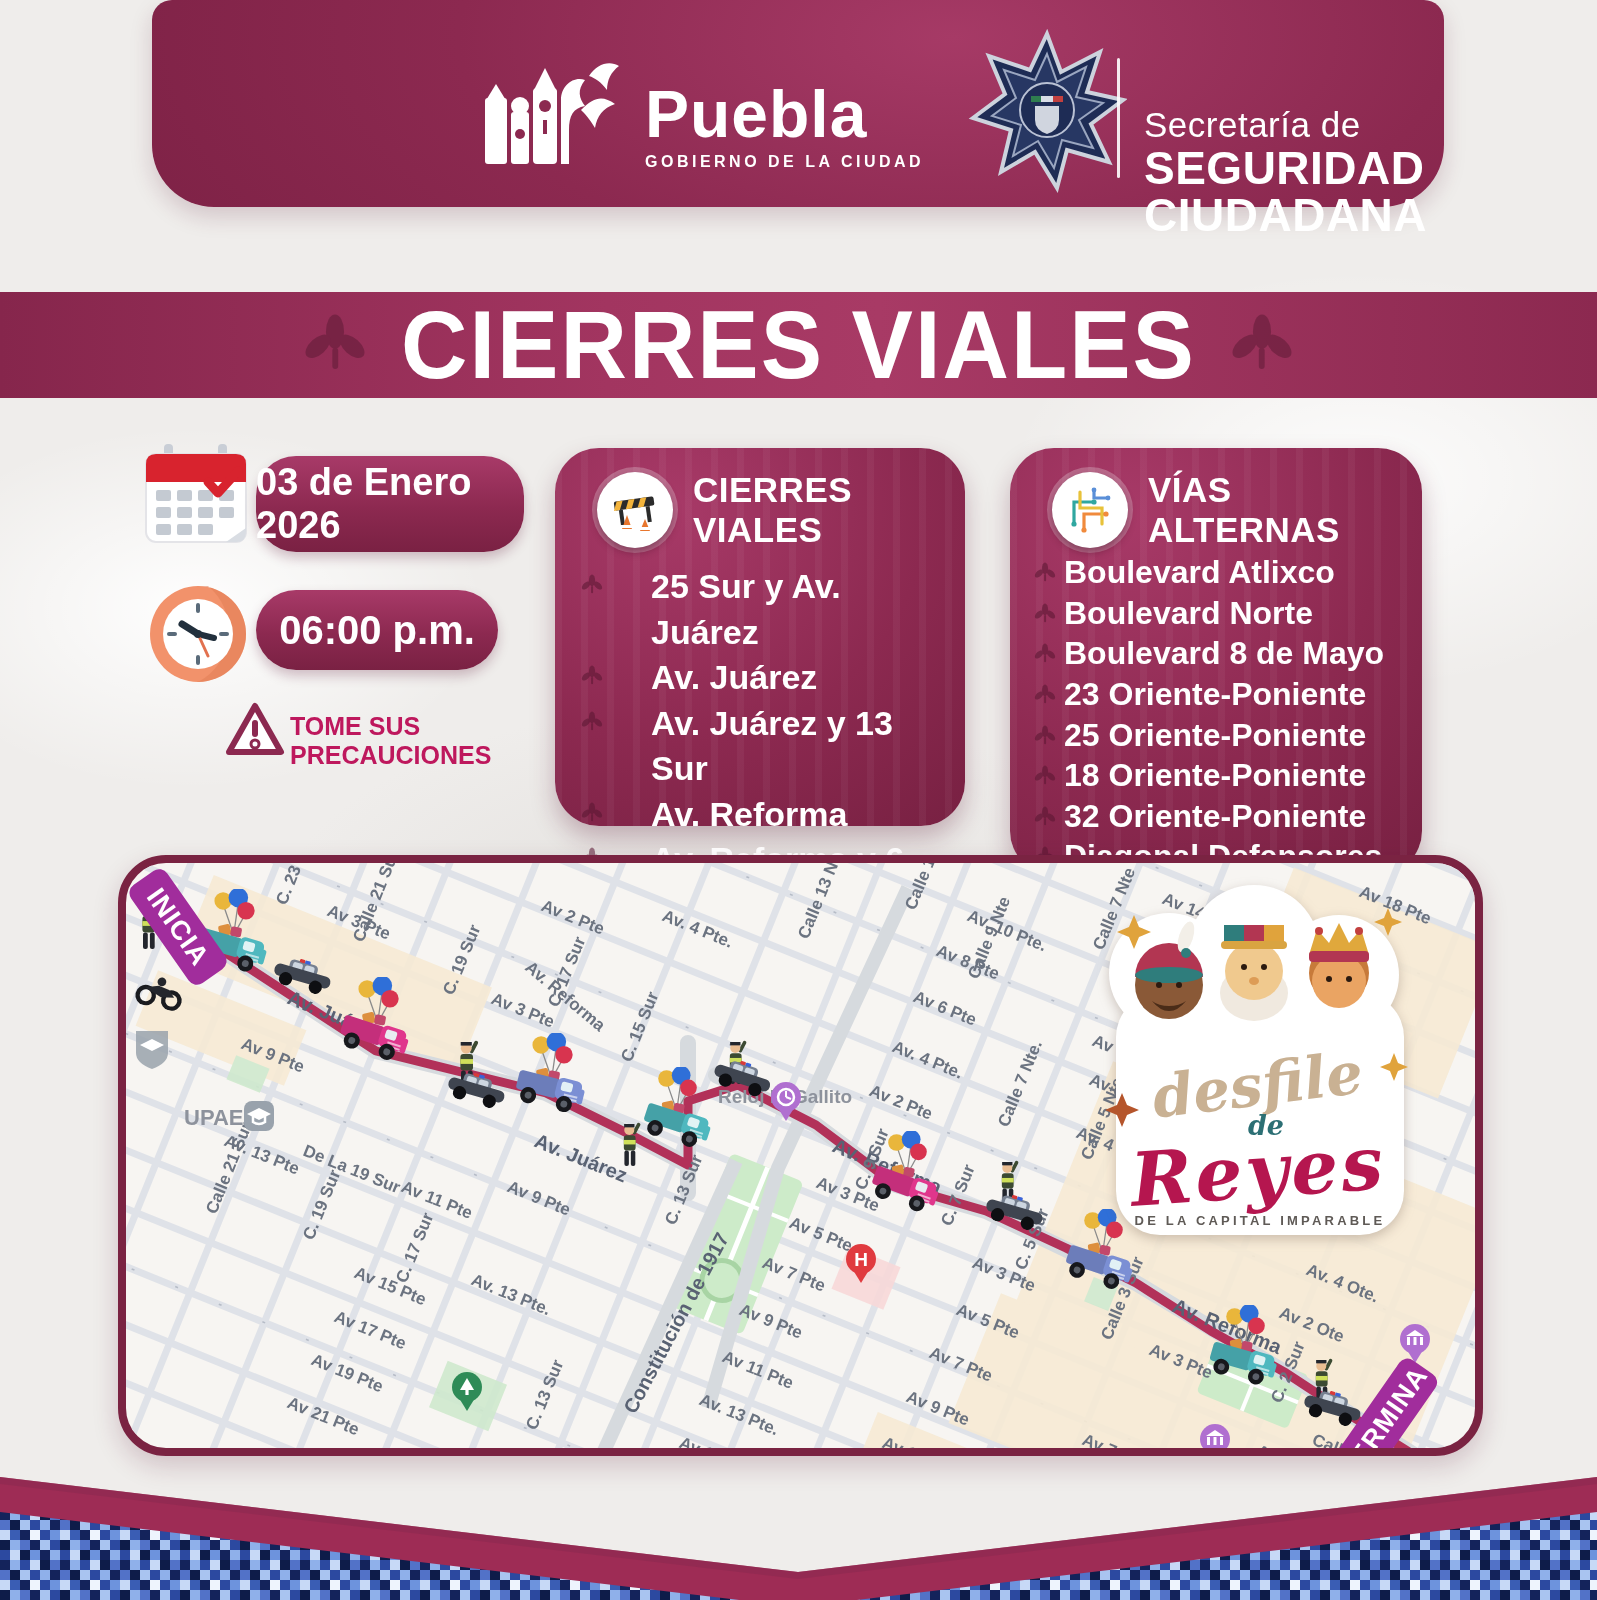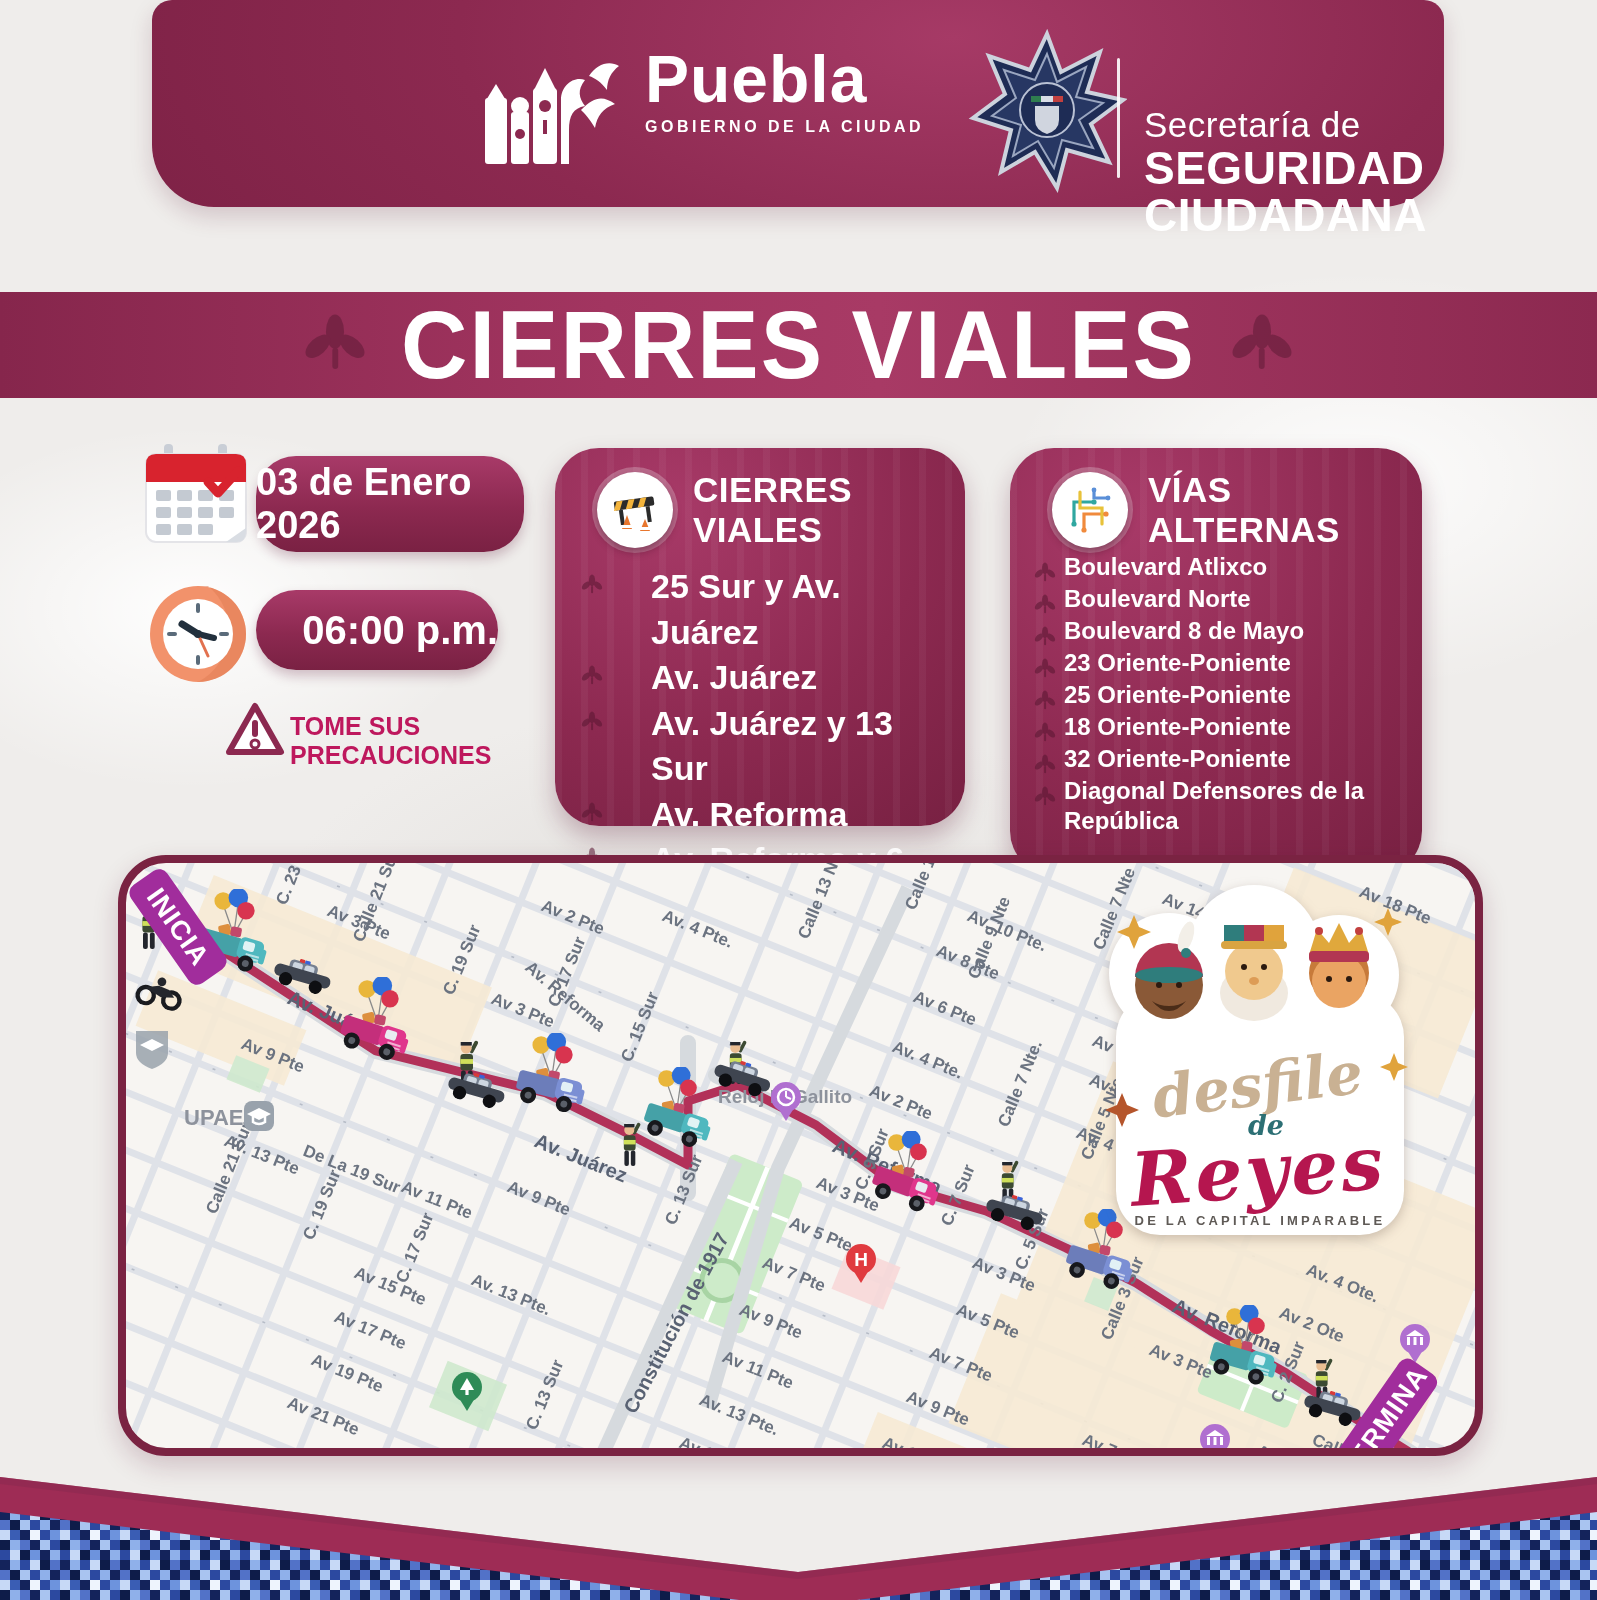--- a/index.html
+++ b/index.html
@@ -15,21 +15,21 @@
   }
   .abs{position:absolute;}
 
   
   .banner{
     left:152px;top:0;width:1292px;height:207px;
     background:radial-gradient(900px 420px at 62% 18%, #a63a66 0%, #8c2950 55%, #7e2246 100%);
     border-radius:20px 20px 62px 62px;
     box-shadow:0 10px 22px rgba(90,20,50,.18);
   }
-  .brand{left:325px;top:46px;display:flex;align-items:flex-start;gap:18px;}
+  .brand{left:325px;top:46px;display:flex;align-items:flex-end;gap:18px;}
   .brand-name{color:#fff;font-size:66px;font-weight:800;letter-spacing:1px;line-height:1;}
   .brand-tagline{color:#fff;font-size:16px;font-weight:700;letter-spacing:3.5px;margin-top:6px;}
   .badge-wrap{left:815px;top:28px;}
   .hdr-divider{left:965px;top:58px;width:3px;height:120px;background:rgba(255,255,255,.9);border-radius:2px;}
   .secretariat{left:992px;top:68px;color:#fff;margin-top:37px;}
   .sec-line1{font-size:35px;font-weight:400;letter-spacing:.5px;}
   .sec-line2,.sec-line3{font-size:46px;font-weight:800;line-height:1.02;letter-spacing:.5px;}
 
   
   .title-band{
@@ -44,21 +44,21 @@
   .fleur-ornament{opacity:.55;}
 
   
   .pill{
     background:linear-gradient(180deg,#a83a68 0%, #8c2950 55%, #7a2143 100%);
     border-radius:40px;color:#fff;font-weight:800;
     display:flex;align-items:center;justify-content:center;
     box-shadow:0 6px 12px rgba(90,20,50,.25);
   }
   .pill-date{left:256px;top:456px;width:268px;height:96px;font-size:38px;}
-  .pill-time{left:256px;top:590px;width:242px;height:80px;font-size:40px;justify-content:flex-end;}
+  .pill-time{left:256px;top:590px;width:242px;height:80px;font-size:40px;}
   .cal-icon{left:142px;top:444px;}
   .clock-icon{left:146px;top:582px;}
   .warn-icon{left:224px;top:700px;}
   .warn-text{left:290px;top:712px;color:#be185d;font-size:25px;font-weight:700;line-height:1.14;}
 
   
   .card{
     background:
       repeating-linear-gradient(90deg, rgba(255,255,255,.045) 0 7px, rgba(0,0,0,0) 7px 26px),
       radial-gradient(130% 130% at 28% 16%, #a83a68 0%, #8c2950 48%, #6f1d3c 100%);
@@ -73,21 +73,21 @@
     width:76px;height:76px;border-radius:50%;background:#fff;flex:0 0 auto;
     box-shadow:0 4px 8px rgba(60,10,30,.45), 0 0 0 5px rgba(255,255,255,.25);
     display:flex;align-items:center;justify-content:center;
   }
   .card-title{font-size:35px;font-weight:800;letter-spacing:.5px;}
   .card-list{position:absolute;margin:0;padding:0;list-style:none;}
   .card-closures .card-list{left:26px;top:116px;width:370px;}
   .card-alternates .card-list{left:24px;top:104px;width:372px;}
   .card-list li{display:flex;align-items:flex-start;gap:8px;}
   .card-closures li{font-size:34px;font-weight:800;line-height:1.34;gap:48px;}
-  .card-alternates li{font-size:24px;font-weight:800;line-height:1.27;}
+  .card-alternates li{font-size:32px;font-weight:800;line-height:1.27;}
   .bullet{flex:0 0 22px;margin-top:10px;opacity:.55;}
 
   
   .map-panel{
     left:118px;top:855px;width:1365px;height:601px;
     background:#f7f5f2;border:8px solid #7a2342;border-radius:48px;
     overflow:hidden;box-sizing:border-box;
     box-shadow:0 10px 26px rgba(90,20,50,.2);
   }
   .street-label{font-family:"Liberation Sans",sans-serif;font-size:17px;font-weight:700;fill:#6b7380;}

